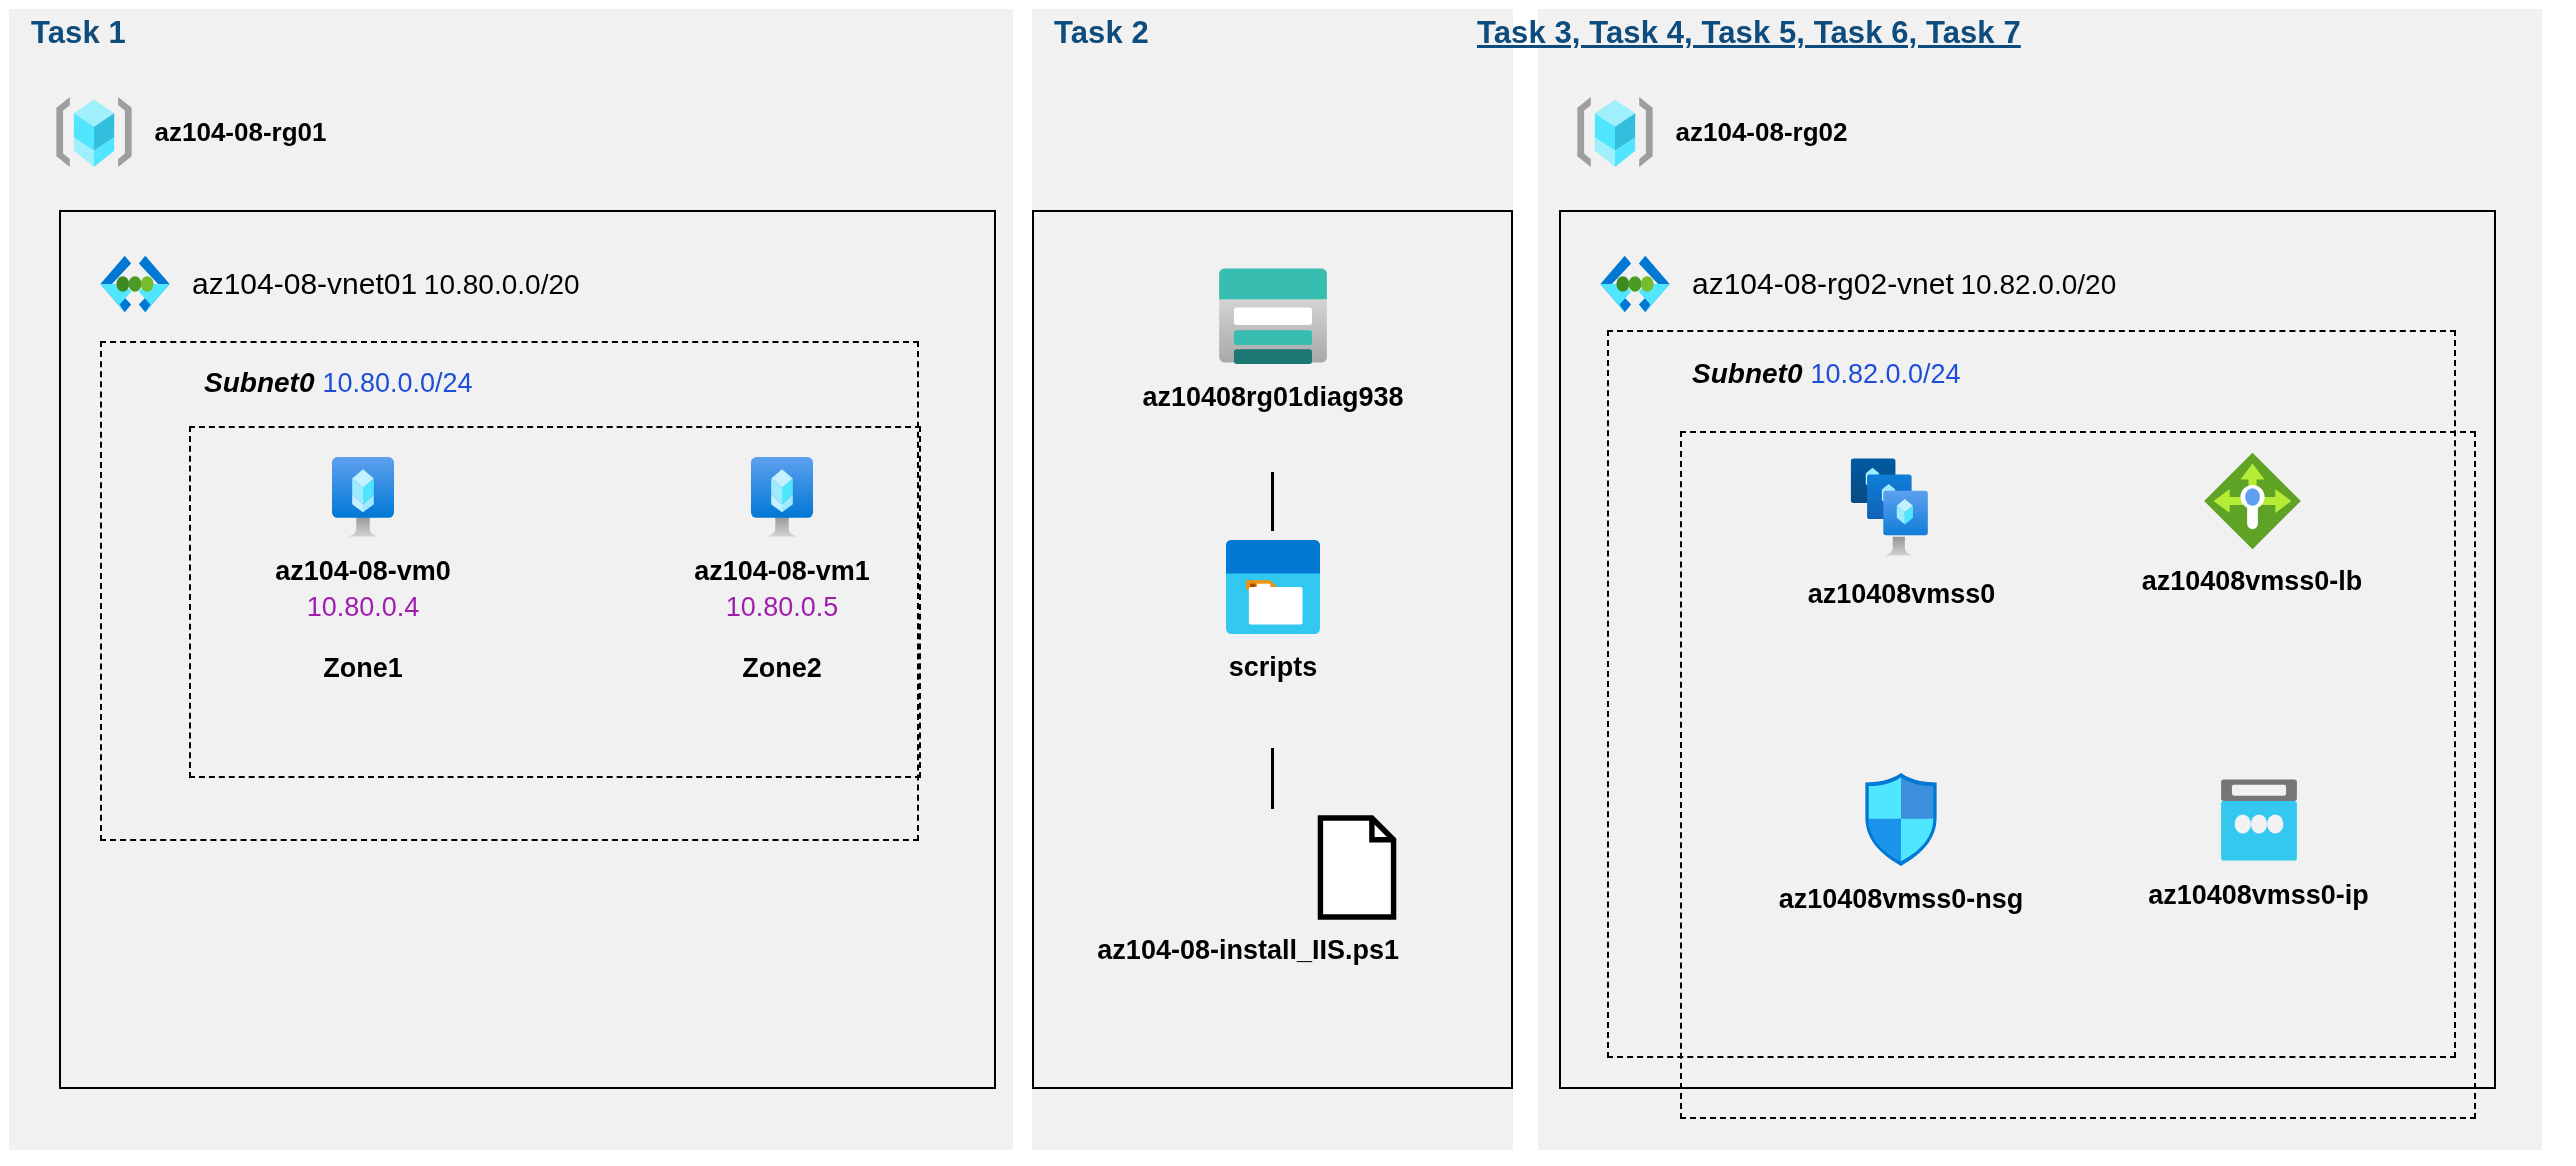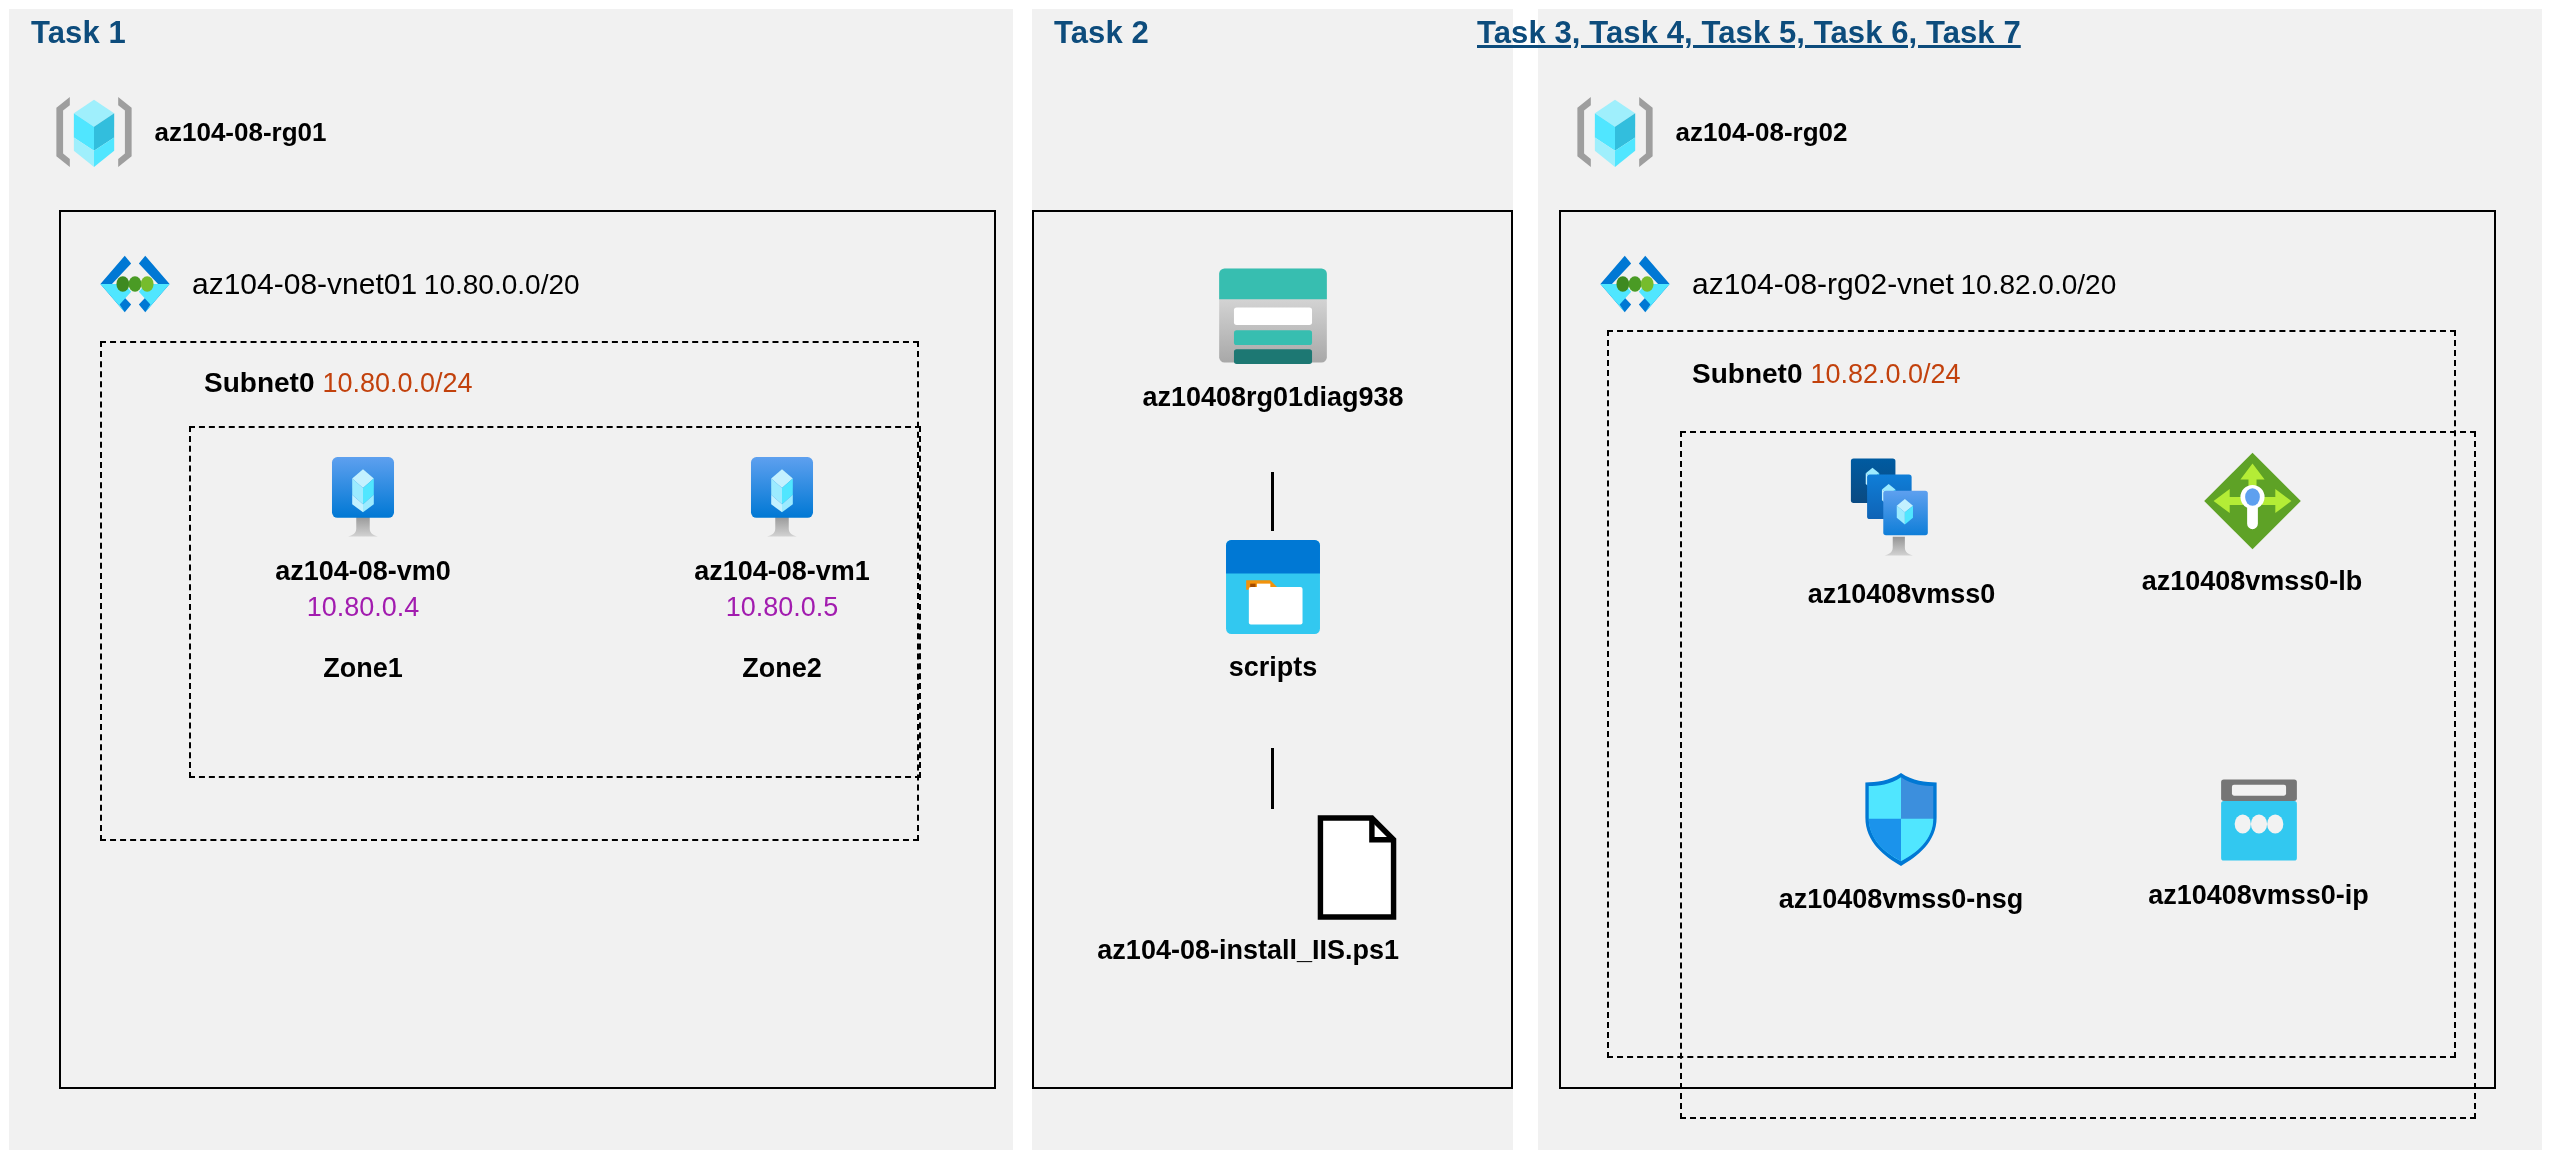--- a/index.html
+++ b/index.html
@@ -14,22 +14,22 @@
   .rg-name{font-size:26px;font-weight:bold;color:#000;white-space:nowrap;}
 
   .solidbox{position:absolute;border:2.7px solid #000;background:transparent;box-sizing:border-box;}
   .dashbox{position:absolute;border:2.7px dashed #000;box-sizing:border-box;}
 
   .vnet-row{position:absolute;display:flex;align-items:center;gap:16px;}
   .vnet-name{font-size:30px;font-weight:normal;color:#000;white-space:nowrap;}
   .vnet-cidr{font-size:28px;color:#000;white-space:nowrap;margin-left:6.7px;}
 
   .subnet-label{position:absolute;white-space:nowrap;}
-  .subnet-name{font-size:28px;font-weight:bold;color:#000;}
-  .subnet-cidr{font-size:27px;color:#c2410c;margin-left:8px;}
+  .subnet-name{font-size:28px;font-weight:bold;color:#000;font-style:italic;}
+  .subnet-cidr{font-size:27px;color:#1d4ed8;margin-left:8px;}
 
   .node{position:absolute;display:flex;flex-direction:column;align-items:center;}
   .node-label{font-size:27px;font-weight:bold;color:#000;white-space:nowrap;text-align:center;margin-top:13.5px;}
   .node-sub{font-size:27px;color:#a21caf;white-space:nowrap;text-align:center;margin-top:5.4px;}
   .node-zone{font-size:27px;font-weight:bold;color:#000;white-space:nowrap;text-align:center;margin-top:30px;}
   .connector{position:absolute;width:2.7px;background:#000;}
   svg{display:block;overflow:visible;}
 </style>
 </head>
 <body>

